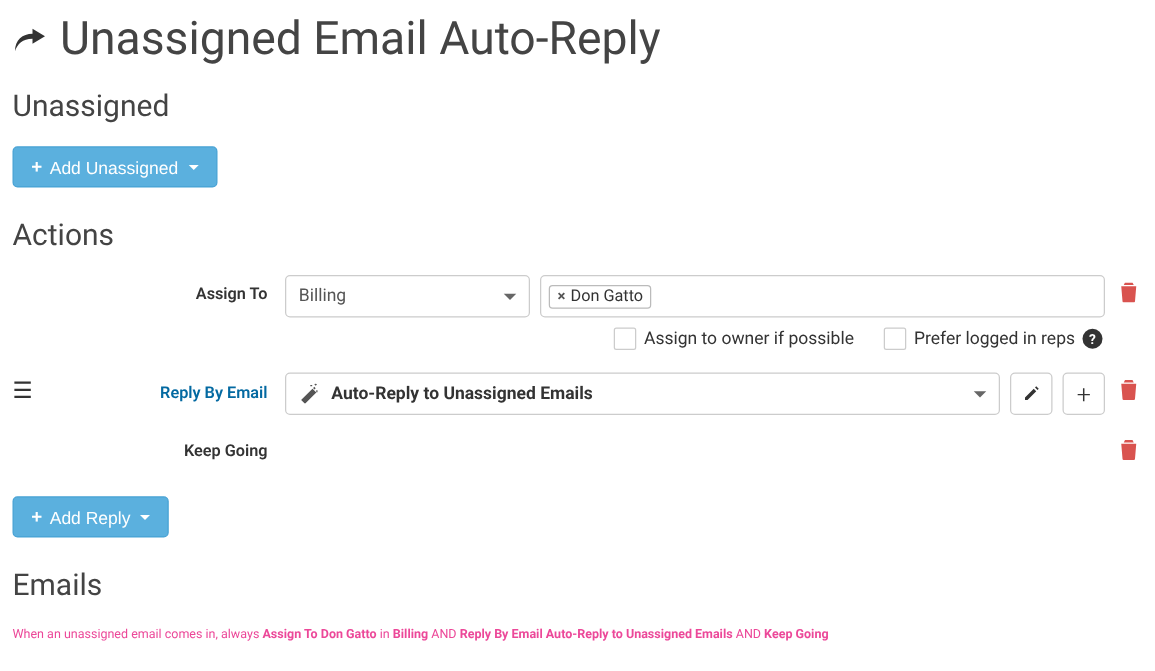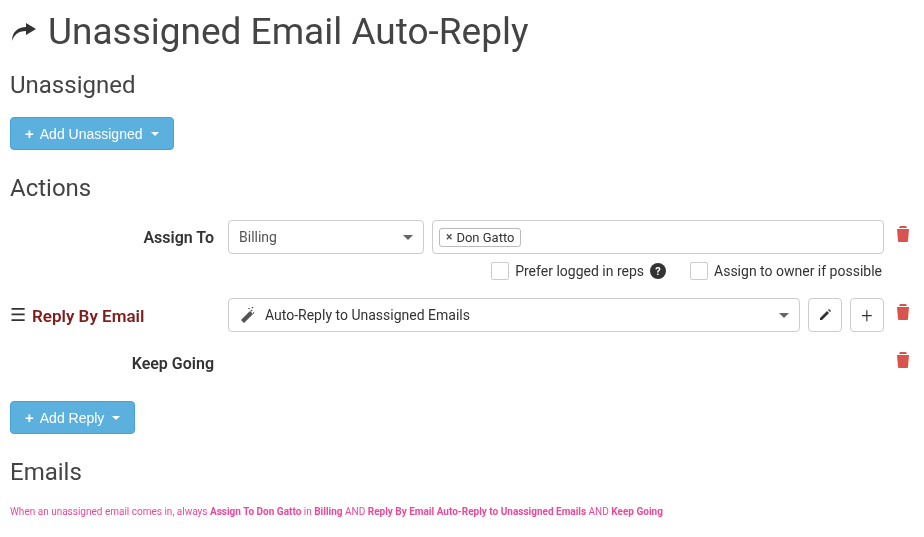--- a/index.html
+++ b/index.html
@@ -51,21 +51,21 @@
     display: flex;
     align-items: flex-start;
     margin-bottom: 10px;
     gap: 8px;
   }
   .action-label {
     width: 210px;
     min-width: 210px;
     text-align: right;
     font-weight: 600;
-    font-size: 16px;
+    font-size: 13px;
     color: #333;
     padding-top: 8px;
     padding-right: 6px;
   }
   .drag-col {
     width: 210px;
     min-width: 210px;
     display: flex;
     align-items: center;
   }
@@ -73,23 +73,24 @@
     width: 22px;
     text-align: left;
     font-size: 18px;
     color: #333;
     line-height: 1;
     cursor: grab;
     padding-top: 6px;
   }
   .drag-col .inner-label {
     flex: 1;
+    text-align: right;
     font-weight: 600;
-    font-size: 17px;
-    color: #7f1d1d;
+    font-size: 13px;
+    color: #0369a1;
     padding-top: 8px;
     padding-right: 6px;
   }
   .action-body {
     flex: 1;
   }
   .select-box {
     display: flex;
     align-items: center;
     justify-content: space-between;
@@ -187,20 +188,21 @@
   .template-select {
     flex: 1;
     display: flex;
     align-items: center;
     border: 1px solid #ccc;
     border-radius: 4px;
     height: 34px;
     padding: 0 10px;
     gap: 10px;
     cursor: pointer;
+    font-weight: bold;
   }
   .template-select .sel-caret2 {
     width: 0; height: 0;
     border-left: 5px solid transparent;
     border-right: 5px solid transparent;
     border-top: 5px solid #666;
     margin-left: auto;
   }
   .icon-btn {
     width: 34px;
@@ -263,26 +265,26 @@
       <div class="tag-input">
         <span class="tag">
           <span class="remove">×</span>
           <span>Don Gatto</span>
         </span>
       </div>
     </div>
     <div class="checkbox-row">
       <div class="checkbox-item">
         <span class="checkbox"></span>
+        <span>Assign to owner if possible</span>
+      </div>
+      <div class="checkbox-item">
+        <span class="checkbox"></span>
         <span>Prefer logged in reps</span>
         <span class="help-icon">?</span>
-      </div>
-      <div class="checkbox-item">
-        <span class="checkbox"></span>
-        <span>Assign to owner if possible</span>
       </div>
     </div>
   </div>
   <div class="trash">
     <svg width="14" height="16" viewBox="0 0 14 16">
         <path d="M1 3h12l-1 12a1 1 0 0 1-1 1H3a1 1 0 0 1-1-1L1 3zm3-3h6l1 2H3l1-2z" fill="#d9534f"></path>
       </svg>
   </div>
 </div>
 

